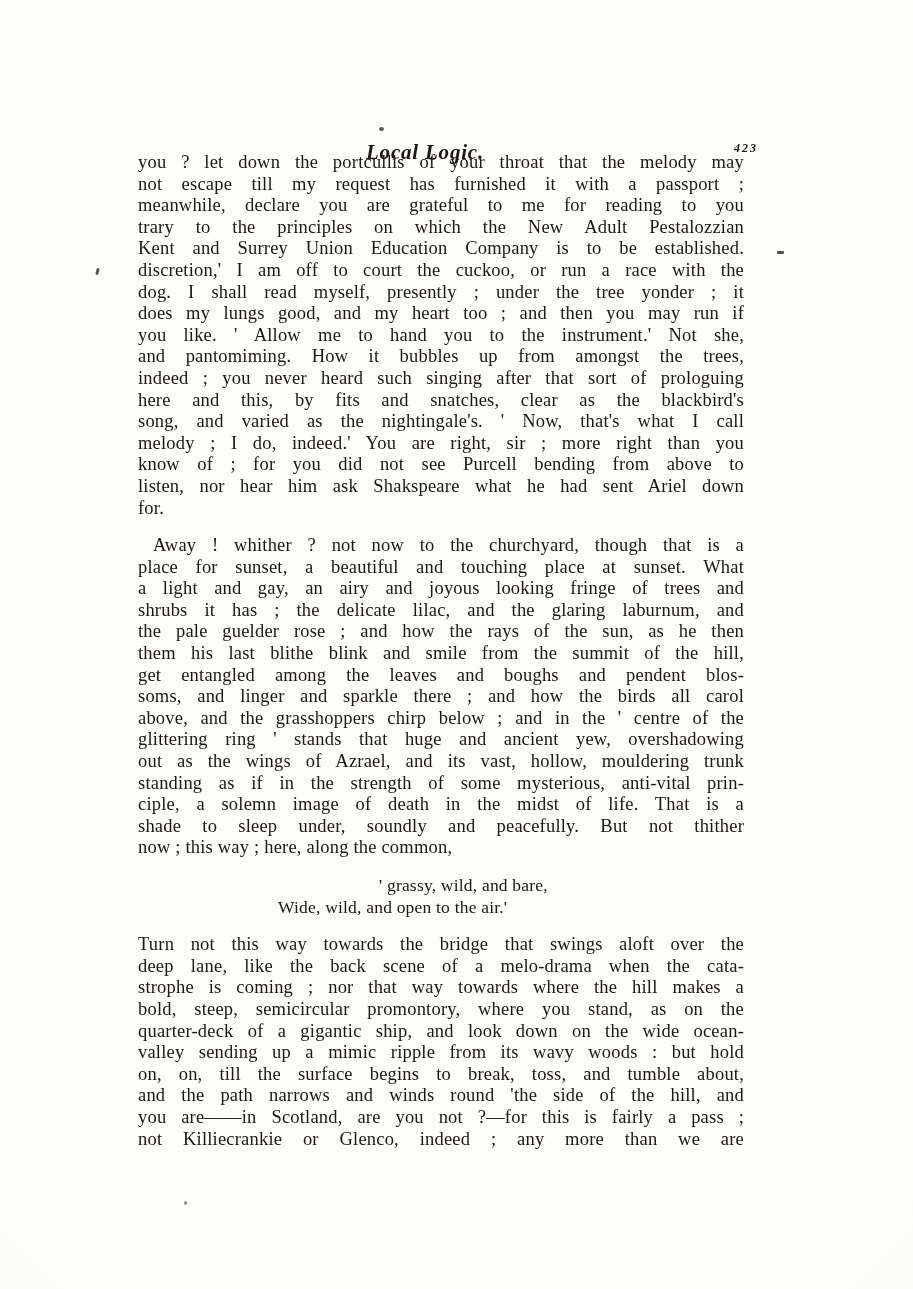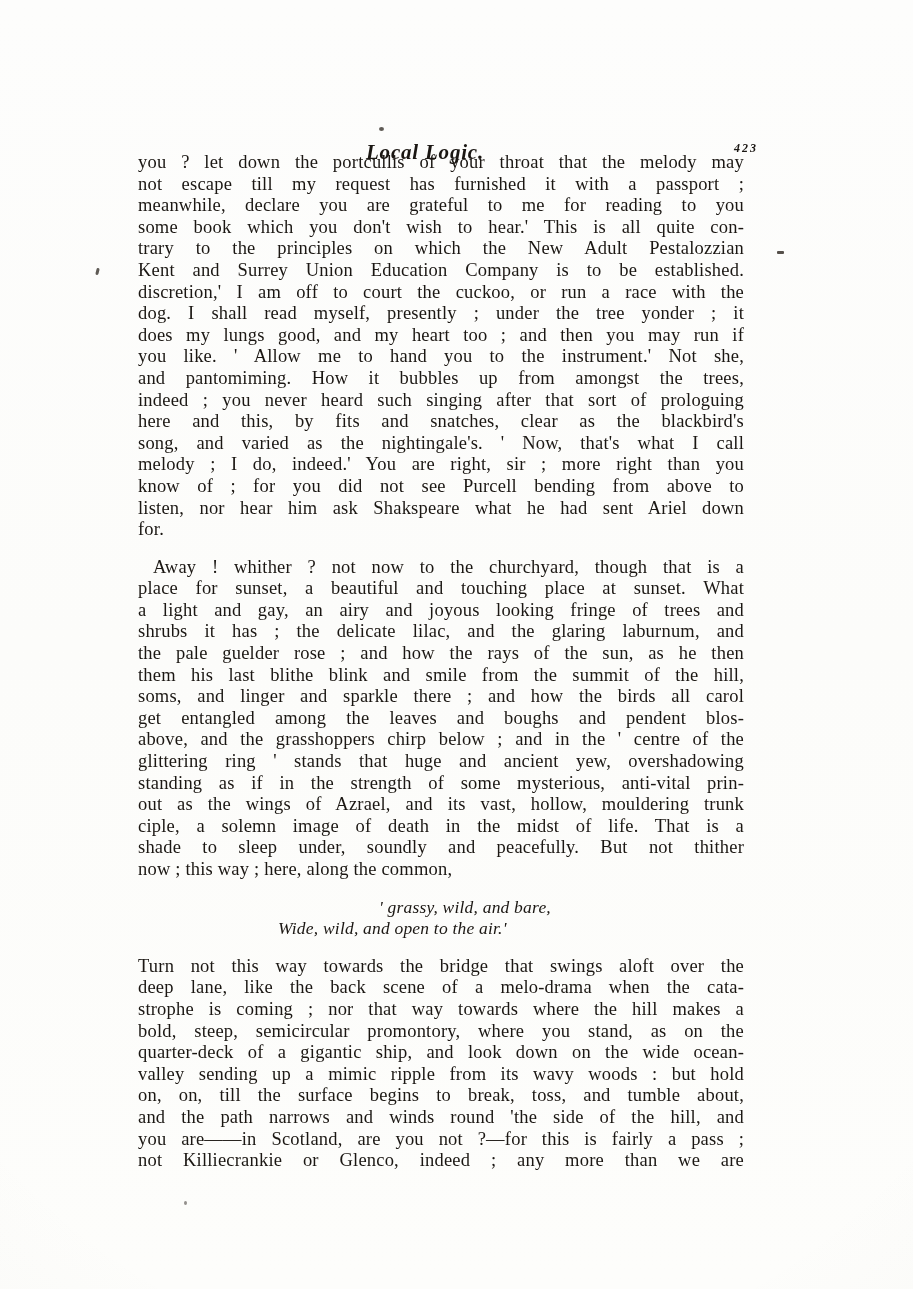--- a/index.html
+++ b/index.html
@@ -63,21 +63,20 @@
   }
   .line-last {
     text-align: right;
     text-align-last: left;
   }
   .line-indent { padding-left: 15px; }
   .verse {
     margin: 15px 0 9px 156px;
     font-size: 17.5px;
     line-height: 21.2px;
-    font-style: italic;
   }
   .verse .line { text-align: left; }
   .verse .line:first-child { text-indent: 101px; }
   
   .artifact {
     position: absolute;
     background: #2a241e;
     border-radius: 50%;
     opacity: 0.75;
   }
@@ -94,21 +93,20 @@
   <div class="running-head">
     <div class="running-title">Local Logic.</div>
     <div class="page-number">423</div>
   </div>
 
   <div class="body-text">
       <div class="para">
         <div class="line line-just">you ? let down the portcullis of your throat that the melody may</div>
         <div class="line line-just">not escape till my request has furnished it with a passport ;</div>
         <div class="line line-just">meanwhile, declare you are grateful to me for reading to you</div>
-        <div class="line line-just">some book which you don't wish to hear.' This is all quite con-</div>
         <div class="line line-just">trary to the principles on which the New Adult Pestalozzian</div>
         <div class="line line-just">Kent and Surrey Union Education Company is to be established.</div>
         <div class="line line-just">discretion,' I am off to court the cuckoo, or run a race with the</div>
         <div class="line line-just">dog. I shall read myself, presently ; under the tree yonder ; it</div>
         <div class="line line-just">does my lungs good, and my heart too ; and then you may run if</div>
         <div class="line line-just">you like. ' Allow me to hand you to the instrument.' Not she,</div>
         <div class="line line-just">and pantomiming. How it bubbles up from amongst the trees,</div>
         <div class="line line-just">indeed ; you never heard such singing after that sort of prologuing</div>
         <div class="line line-just">here and this, by fits and snatches, clear as the blackbird's</div>
         <div class="line line-just">song, and varied as the nightingale's. ' Now, that's what I call</div>
@@ -117,26 +115,26 @@
         <div class="line line-just">listen, nor hear him ask Shakspeare what he had sent Ariel down</div>
         <div class="line line-last">for.</div>
       </div>
       <div class="para">
         <div class="line line-just line-indent">Away ! whither ? not now to the churchyard, though that is a</div>
         <div class="line line-just">place for sunset, a beautiful and touching place at sunset. What</div>
         <div class="line line-just">a light and gay, an airy and joyous looking fringe of trees and</div>
         <div class="line line-just">shrubs it has ; the delicate lilac, and the glaring laburnum, and</div>
         <div class="line line-just">the pale guelder rose ; and how the rays of the sun, as he then</div>
         <div class="line line-just">them his last blithe blink and smile from the summit of the hill,</div>
+        <div class="line line-just">get entangled among the leaves and boughs and pendent blos-</div>
         <div class="line line-just">soms, and linger and sparkle there ; and how the birds all carol</div>
-        <div class="line line-just">get entangled among the leaves and boughs and pendent blos-</div>
         <div class="line line-just">above, and the grasshoppers chirp below ; and in the ' centre of the</div>
         <div class="line line-just">glittering ring ' stands that huge and ancient yew, overshadowing</div>
+        <div class="line line-just">out as the wings of Azrael, and its vast, hollow, mouldering trunk</div>
         <div class="line line-just">standing as if in the strength of some mysterious, anti-vital prin-</div>
-        <div class="line line-just">out as the wings of Azrael, and its vast, hollow, mouldering trunk</div>
         <div class="line line-just">ciple, a solemn image of death in the midst of life. That is a</div>
         <div class="line line-just">shade to sleep under, soundly and peacefully. But not thither</div>
         <div class="line line-last">now ; this way ; here, along the common,</div>
       </div>
       <div class="para verse">
         <div class="line">' grassy, wild, and bare,</div>
         <div class="line">Wide, wild, and open to the air.'</div>
       </div>
       <div class="para">
         <div class="line line-just">Turn not this way towards the bridge that swings aloft over the</div>

